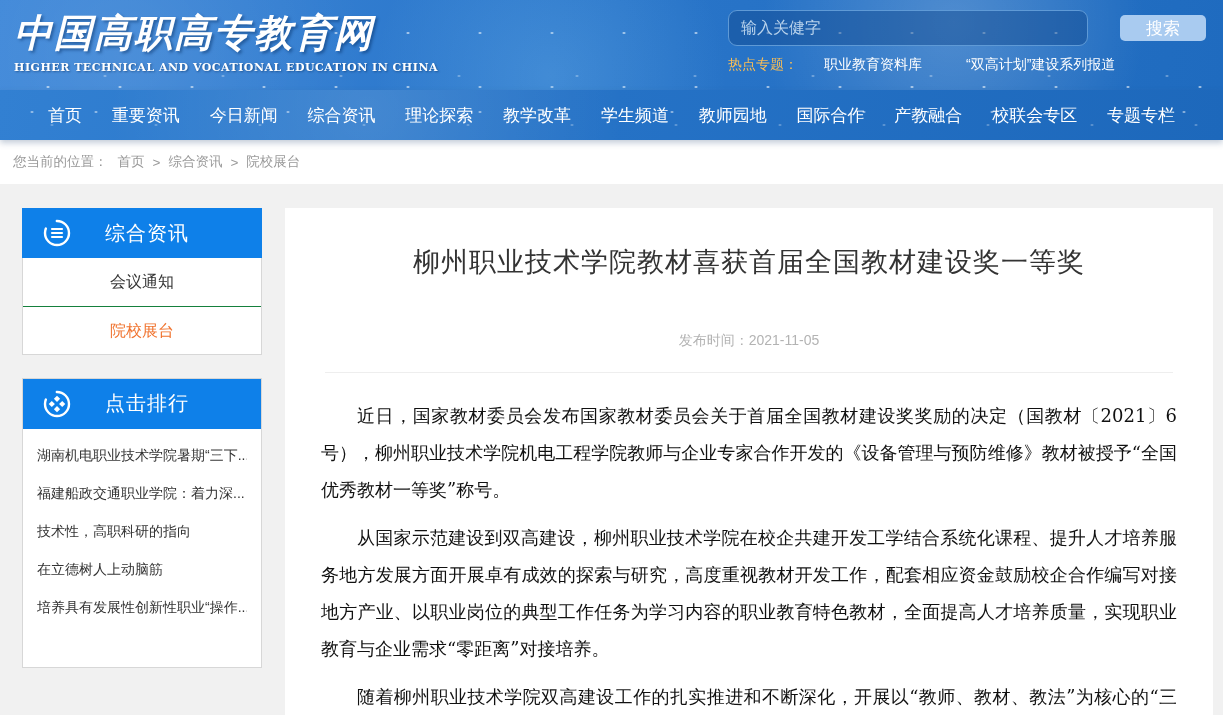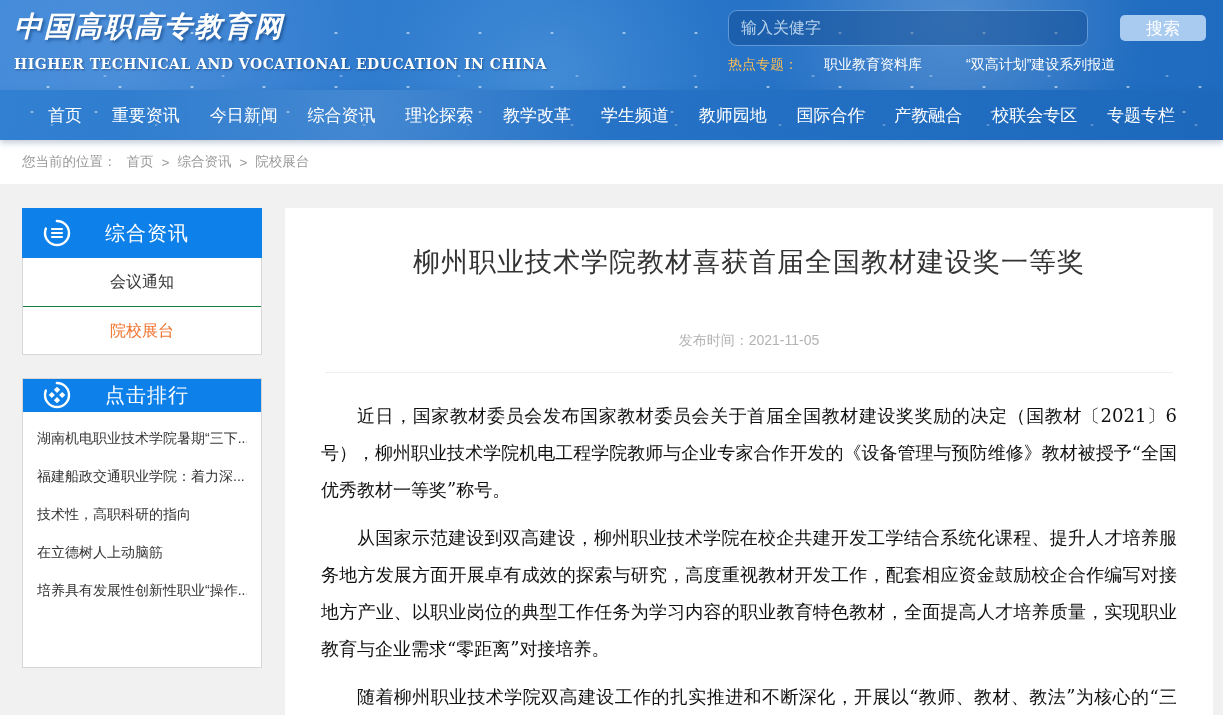--- a/index.html
+++ b/index.html
@@ -16,26 +16,26 @@
       radial-gradient(rgba(255,255,255,0.55) 1px, transparent 2px),
       radial-gradient(rgba(255,255,255,0.30) 1px, transparent 2px),
       linear-gradient(100deg, #3c86d8 0%, #2a76ca 45%, #1f6bbf 100%);
     background-size:100% 100%,100% 100%,100% 100%,72px 54px,118px 88px,100% 100%;
     background-position:0 0,0 0,0 0,12px 6px,46px 32px,0 0;
   }
   .site-header { height:90px; display:flex; justify-content:space-between; align-items:flex-start; position:relative; }
   .logo { padding:8px 0 0 14px; color:#fff; cursor:pointer; }
   .logo-title {
     font-family:Liberation Serif, serif; font-style:italic; font-weight:bold;
-    font-size:28px; letter-spacing:2px; text-shadow:2px 2px 3px rgba(0,40,90,.45);
+    font-size:38px; letter-spacing:2px; text-shadow:2px 2px 3px rgba(0,40,90,.45);
     white-space:nowrap;
   }
   .logo-subtitle {
-    font-family:"DejaVu Serif", serif; font-weight:bold; font-size:14px;
-    letter-spacing:.5px; margin-top:10px; text-shadow:1px 1px 2px rgba(0,40,90,.5);
+    font-family:"DejaVu Serif", serif; font-weight:bold; font-size:11px;
+    letter-spacing:.5px; margin-top:2px; text-shadow:1px 1px 2px rgba(0,40,90,.5);
   }
   .header-right { padding:10px 16px 0 0; width:495px; }
   .search-row { display:flex; align-items:center; }
   .search-input {
     width:360px; height:36px; background:rgba(16,70,140,.45);
     border:1px solid #5f9ad6; border-radius:9px; outline:none;
     color:#e8f2fc; font-size:16px; padding:0 12px;
   }
   .search-input::placeholder { color:#b9d3ec; }
   .search-button {
@@ -57,21 +57,21 @@
       radial-gradient(rgba(255,255,255,0.45) 1px, transparent 2px),
       radial-gradient(rgba(255,255,255,0.25) 1px, transparent 2px),
       linear-gradient(100deg, #3280d2 0%, #2572c6 50%, #1d68bb 100%);
     background-size:100% 100%,64px 44px,104px 70px,100% 100%;
   }
   .nav-item { color:#fff; font-size:17px; text-decoration:none; cursor:pointer; white-space:nowrap; }
 
   
   .breadcrumb-bar {
     height:44px; background:#ffffff; display:flex; align-items:center;
-    padding-left:22px; font-size:13.5px; color:#999;
+    padding-left:13px; font-size:13.5px; color:#999;
   }
   .breadcrumb-bar a { color:#999; text-decoration:none; cursor:pointer; }
   .crumb-sep { margin:0 8px; color:#999; }
   .crumb-label { margin-right:10px; }
 
   
   .content { display:flex; padding:24px 0 0 22px; background:#f1f1f1; height:531px; }
 
   .sidebar { width:240px; flex:none; }
   .panel { background:#fff; border:1px solid #d7d7d7; }
@@ -82,21 +82,21 @@
   .panel-header .hdr-icon { margin:0 18px 0 20px; display:flex; }
   .panel-header .hdr-title { font-size:20px; letter-spacing:1px; flex:1; text-align:center; padding-right:58px; }
   .cat-list { list-style:none; }
   .cat-item {
     height:48px; line-height:48px; text-align:center; font-size:16px; color:#333;
     border-top:1px solid #15803d; cursor:pointer; background:#fff;
   }
   .cat-item:first-child { border-top:none; }
   .cat-item.active { color:#f0722d; }
   .ranking-panel { margin-top:23px; height:290px; overflow:hidden; }
-  .ranking-panel .panel-header { height:34px; }
+  .ranking-panel .panel-header { height:51px; }
   .rank-list { list-style:none; padding:8px 14px 0 14px; }
   .rank-item {
     font-size:14px; color:#333; padding:10px 0; cursor:pointer;
     white-space:nowrap; overflow:hidden;
   }
 
   
   .article-panel {
     background:#fff; width:928px; margin-left:23px; padding:36px 30px 0 30px; height:531px;
   }

